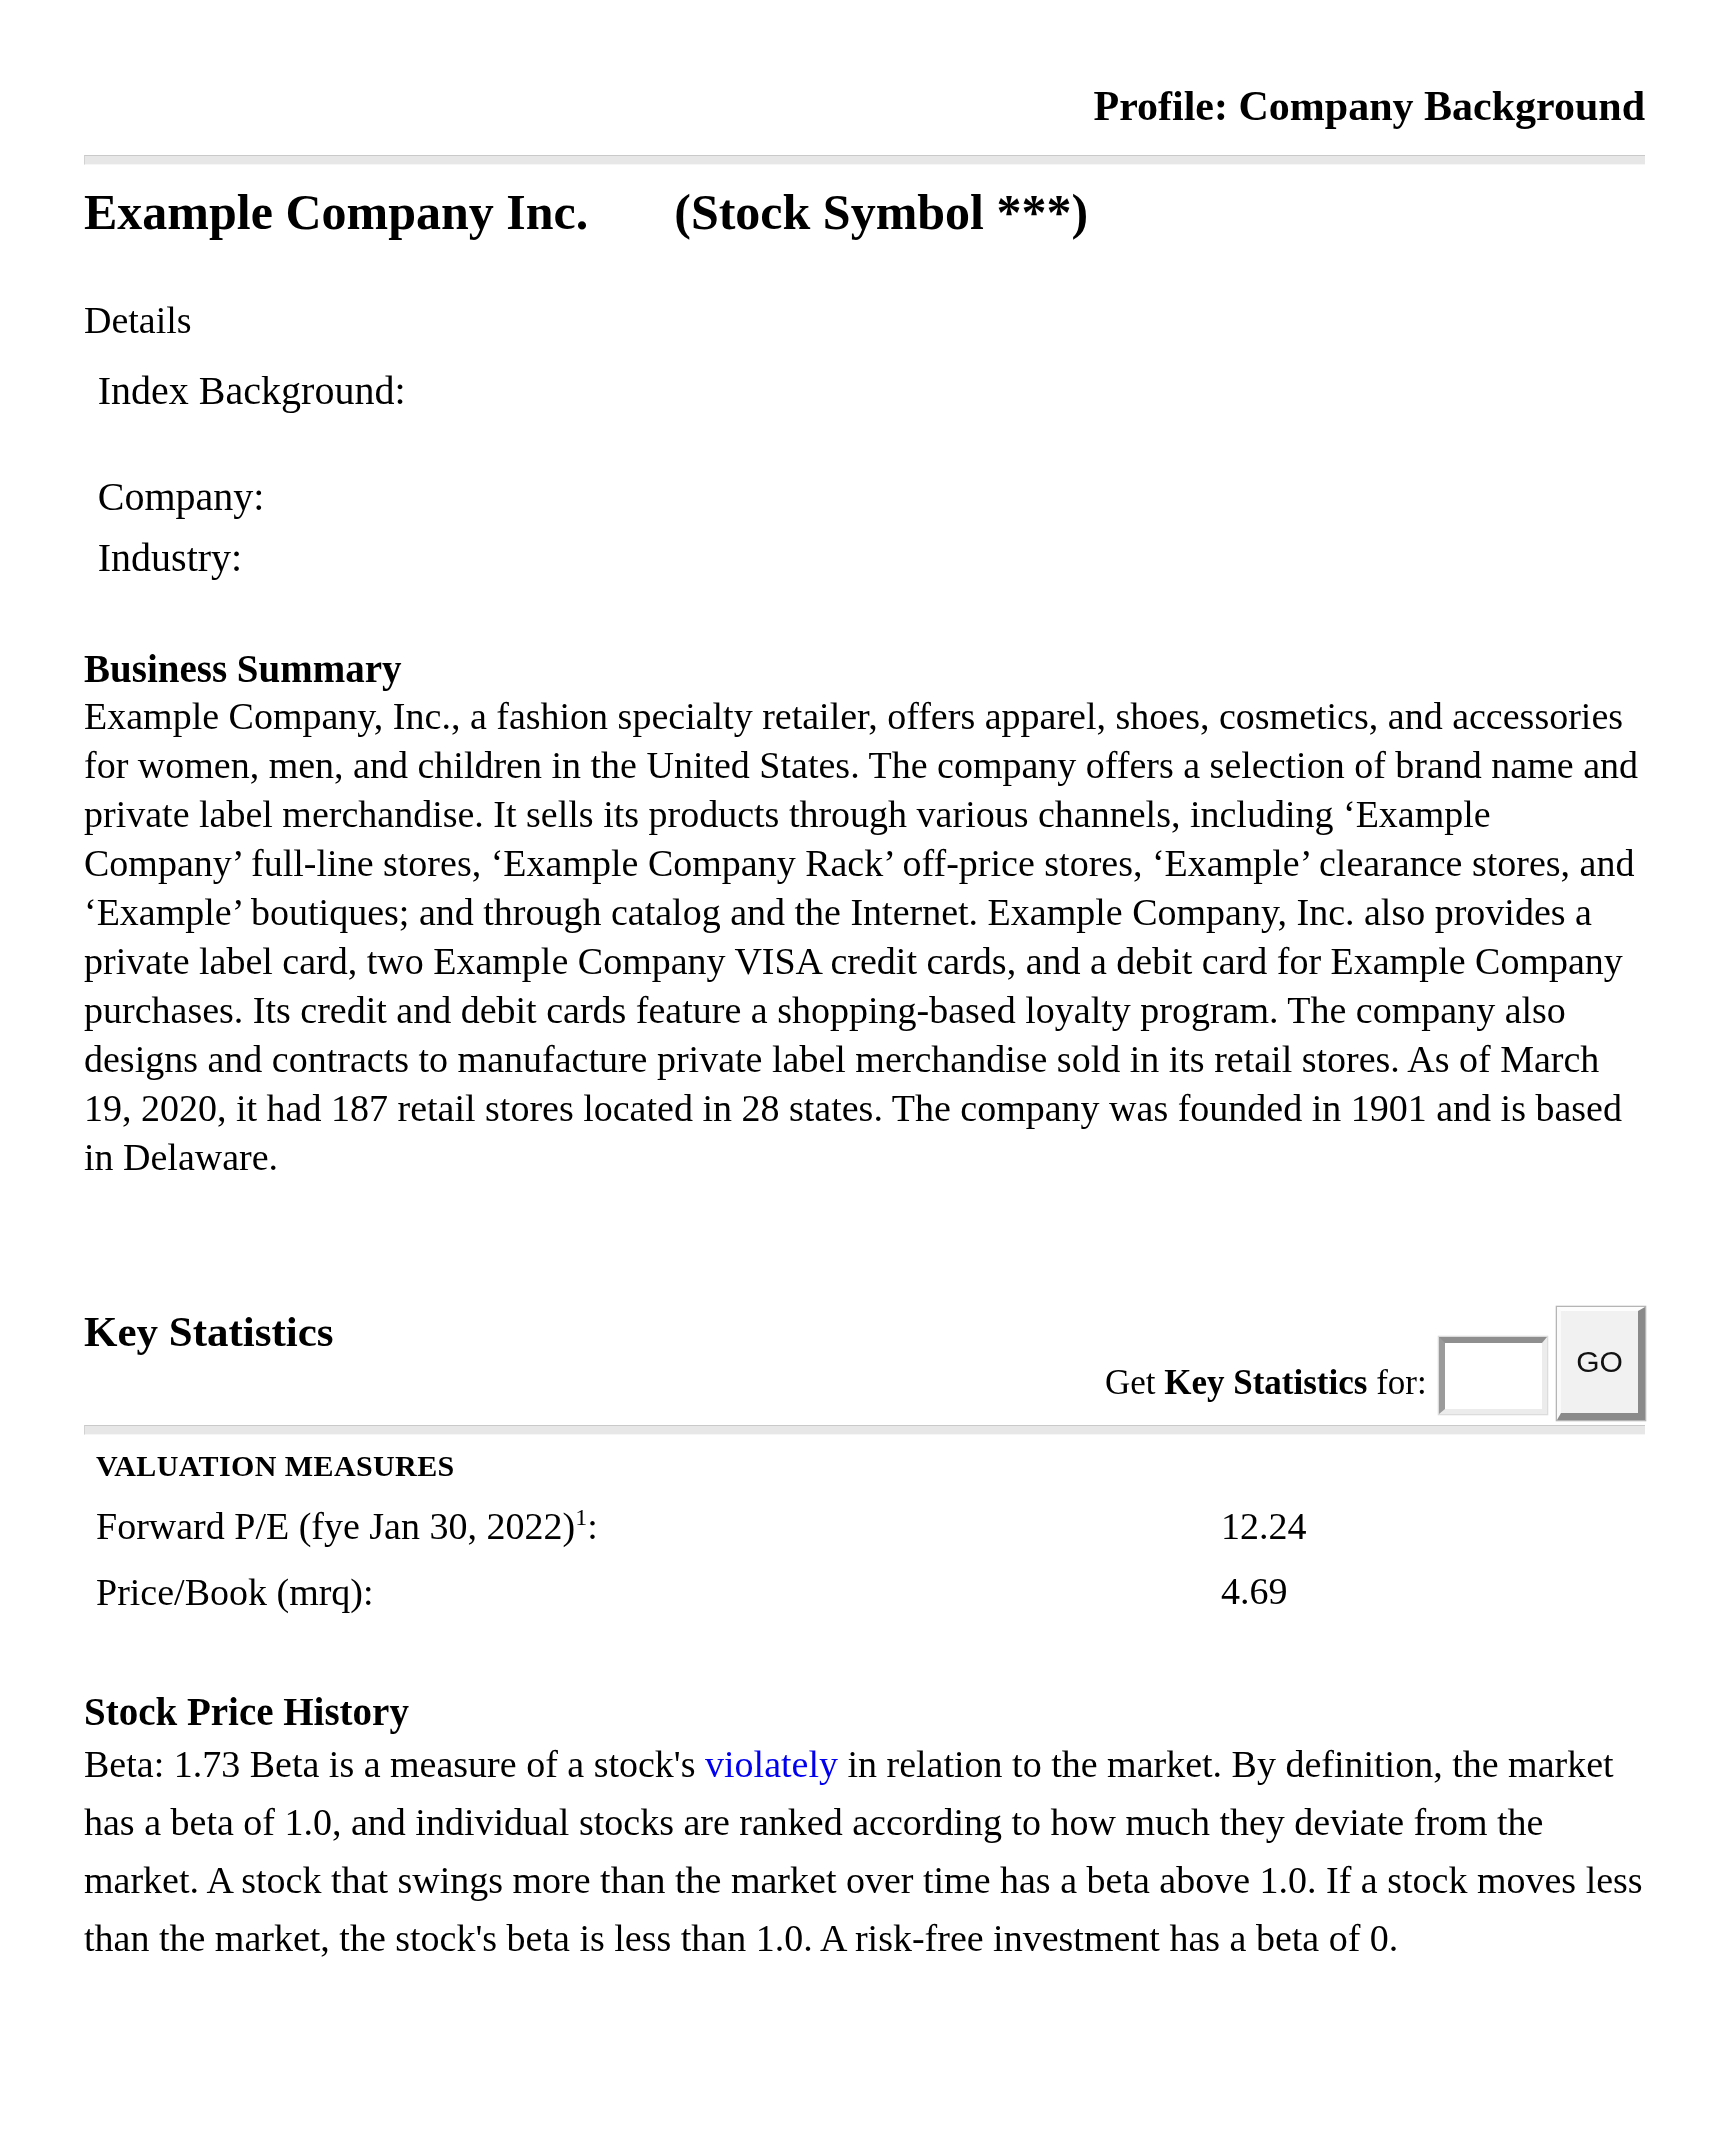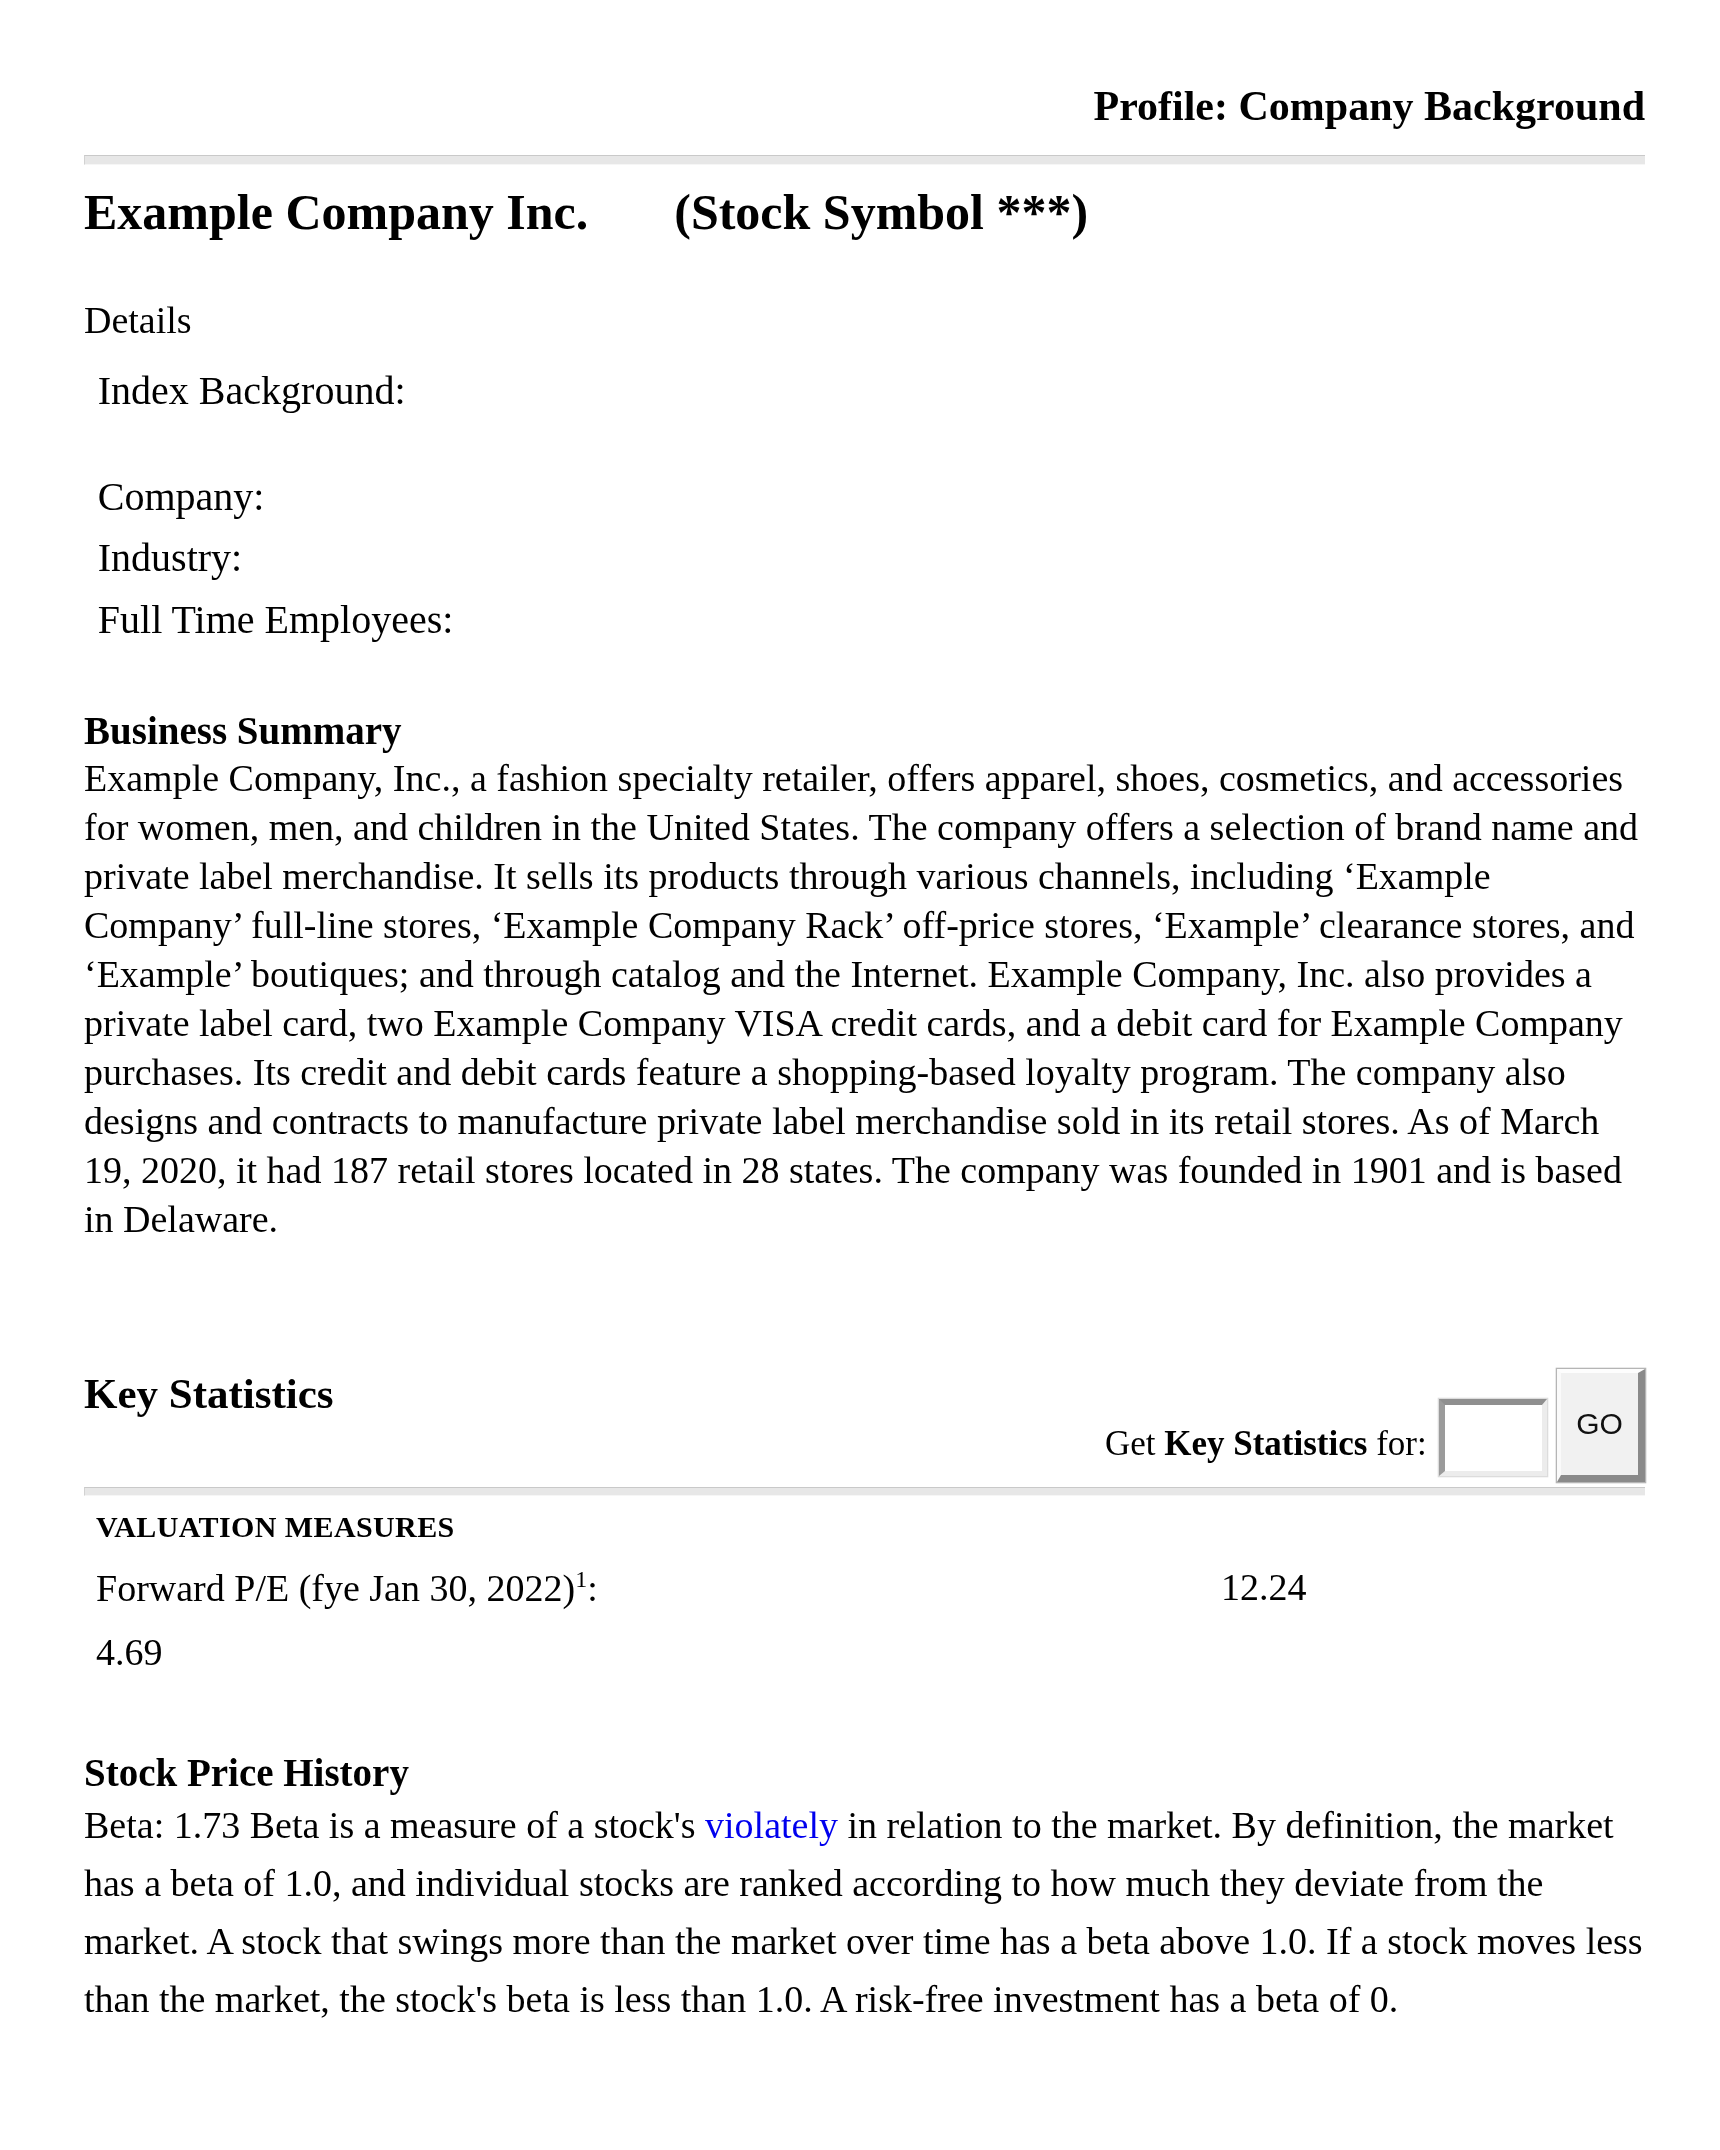--- a/index.html
+++ b/index.html
@@ -180,21 +180,20 @@
 
   <hr class="rule">
 
   <h1 class="company-heading"><span>Example Company Inc.</span><span class="symbol">(Stock Symbol ***)</span></h1>
 
   <div class="details-label">Details</div>
 
   <div class="detail-item first">Index Background:</div>
   <div class="detail-item second">Company:</div>
   <div class="detail-item">Industry:</div>
-  <div class="detail-item">Full Time Employees:</div>
 
   <h3 class="bs-heading">Business Summary</h3>
   <p class="body-par">Example Company, Inc., a fashion specialty retailer, offers apparel, shoes, cosmetics, and accessories for women, men, and children in the United States. The company offers a selection of brand name and private label merchandise. It sells its products through various channels, including ‘Example Company’ full-line stores, ‘Example Company Rack’ off-price stores, ‘Example’ clearance stores, and ‘Example’ boutiques; and through catalog and the Internet. Example Company, Inc. also provides a private label card, two Example Company VISA credit cards, and a debit card for Example Company purchases. Its credit and debit cards feature a shopping-based loyalty program. The company also designs and contracts to manufacture private label merchandise sold in its retail stores. As of March 19, 2020, it had 187 retail stores located in 28 states. The company was founded in 1901 and is based in Delaware.</p>
 
   <div class="keystats-row">
     <h2 class="ks-heading">Key Statistics</h2>
     <div class="get-stats">
       <span class="get-label"><span>Get </span><b>Key Statistics</b><span> for:</span></span>
       <input type="text" class="symbol-input" value="" style="">
       <button class="go-button">GO</button>
@@ -206,20 +205,21 @@
   <div class="vm-heading">VALUATION MEASURES</div>
 
 
 
   <div class="stat-row">
     <span class="stat-label"><span>Forward P/E (fye Jan 30, 2022)</span><sup>1</sup><span>:</span></span>
     <span class="stat-value">12.24</span>
   </div>
 
   <div class="stat-row">
+    <span class="stat-label"><span>Price/Book (mrq)</span><sup></sup><span>:</span></span>
     <span class="stat-value">4.69</span>
   </div>
 
   <h3 class="sph-heading">Stock Price History</h3>
 
   <p class="beta-par"><span>Beta: 1.73 Beta is a measure of a stock's </span><a class="blue-link" href="#">violately</a><span> in relation to the market. By definition, the market has a beta of 1.0, and individual stocks are ranked according to how much they deviate from the market. A stock that swings more than the market over time has a beta above 1.0. If a stock moves less than the market, the stock's beta is less than 1.0. A risk-free investment has a beta of 0.</span></p>
 
 </div>
 
 

